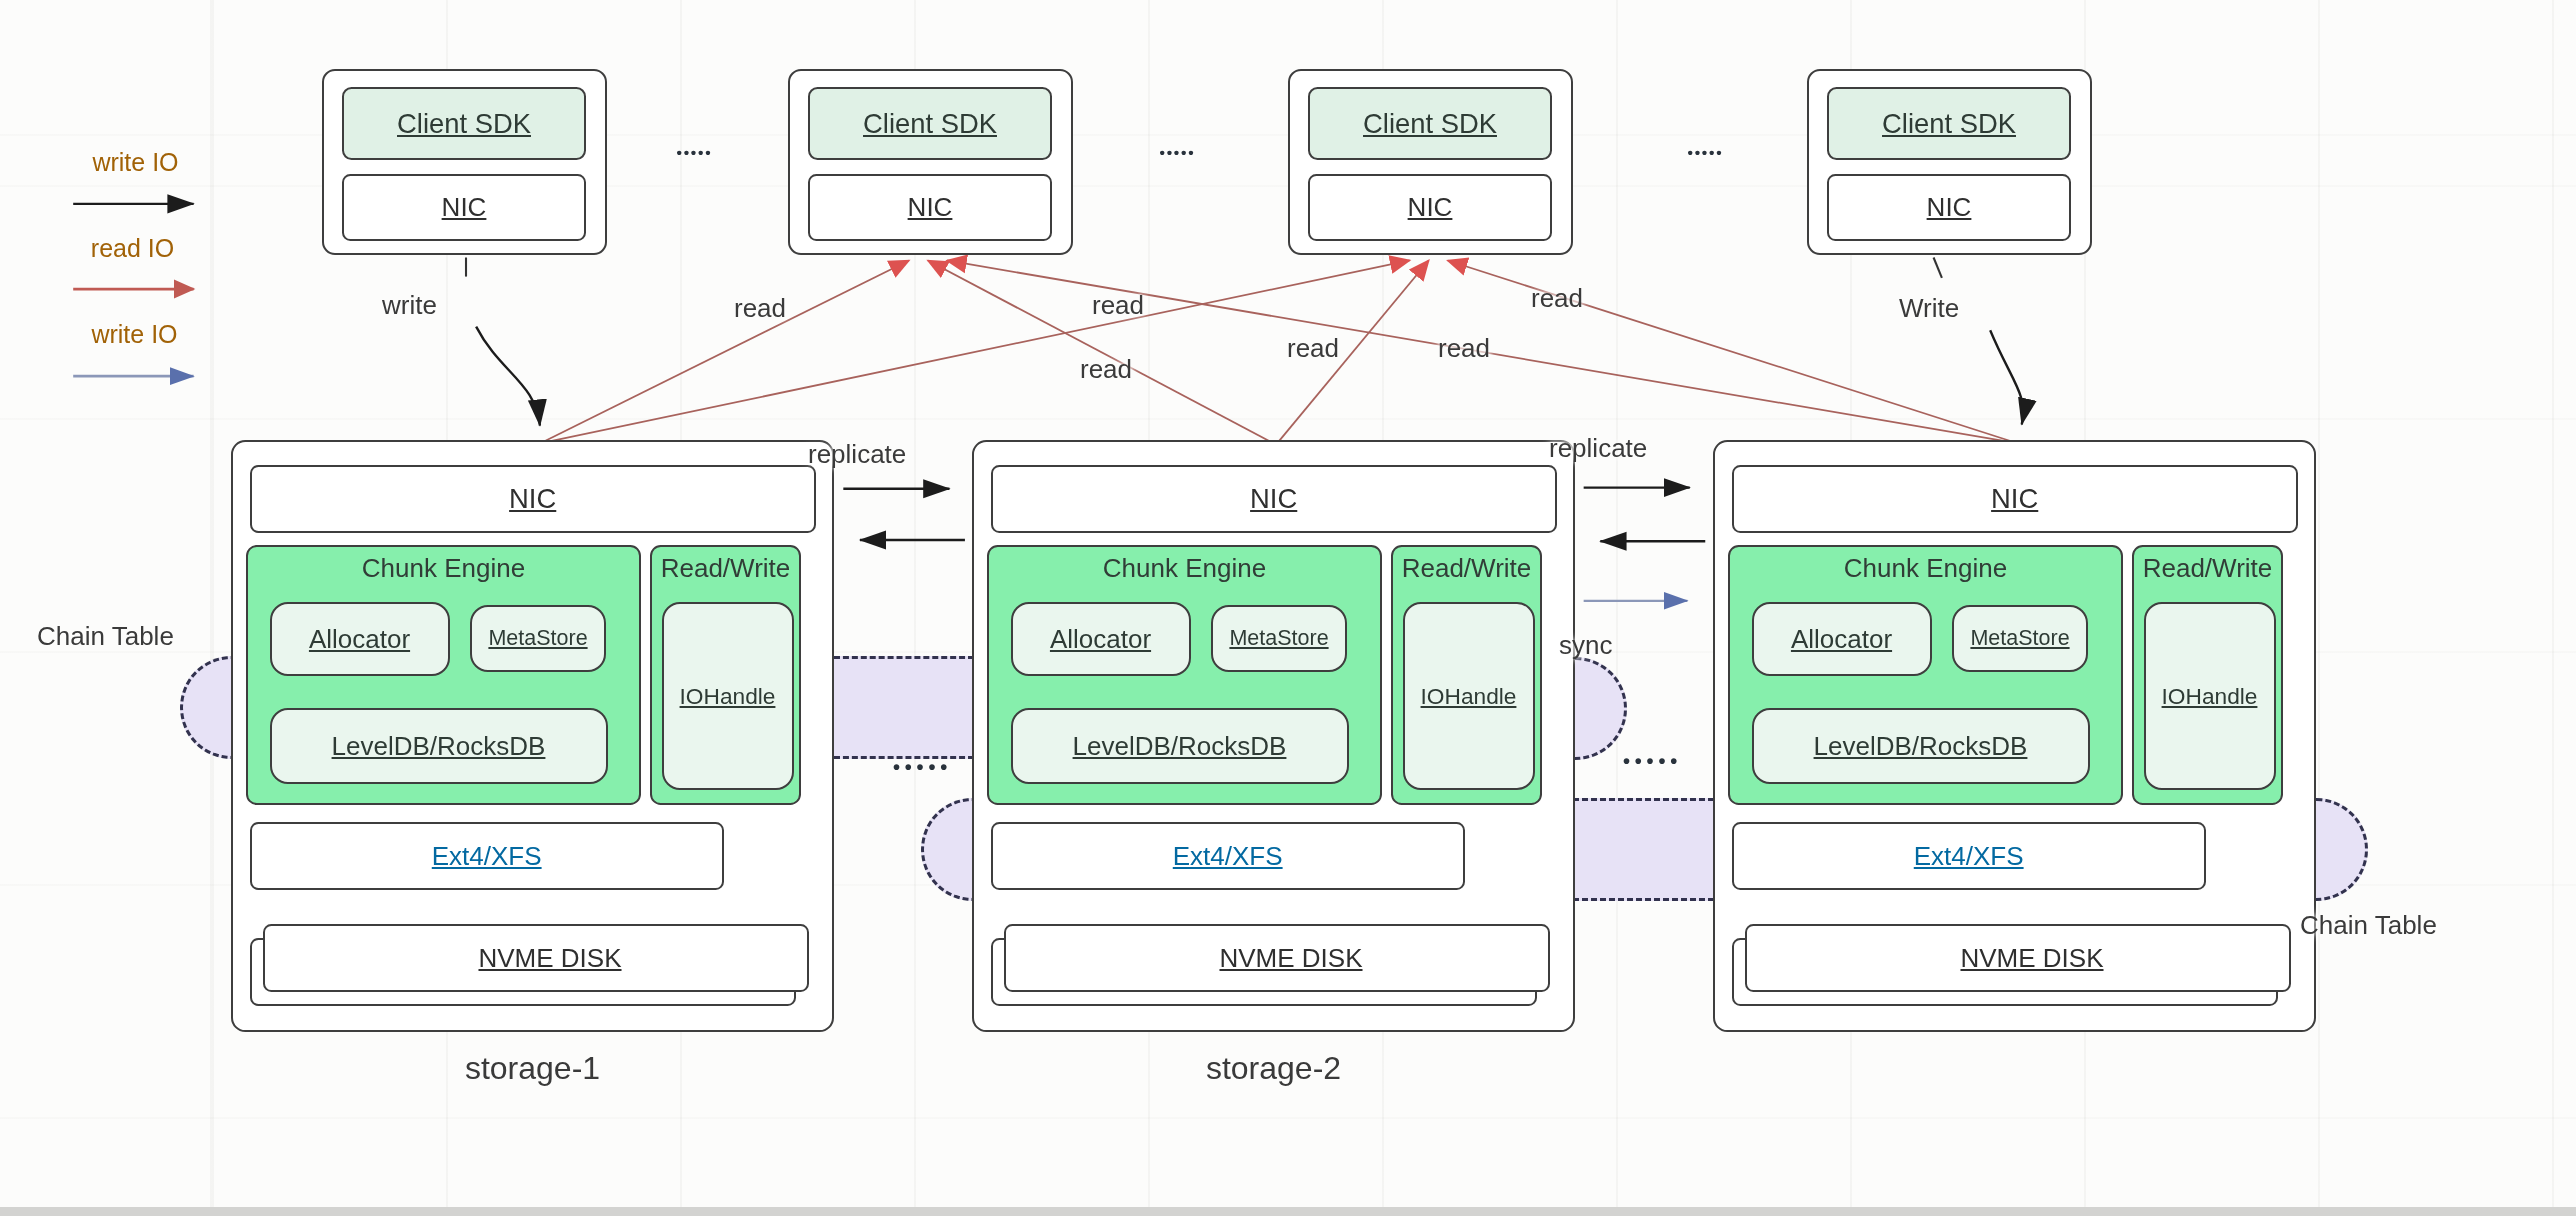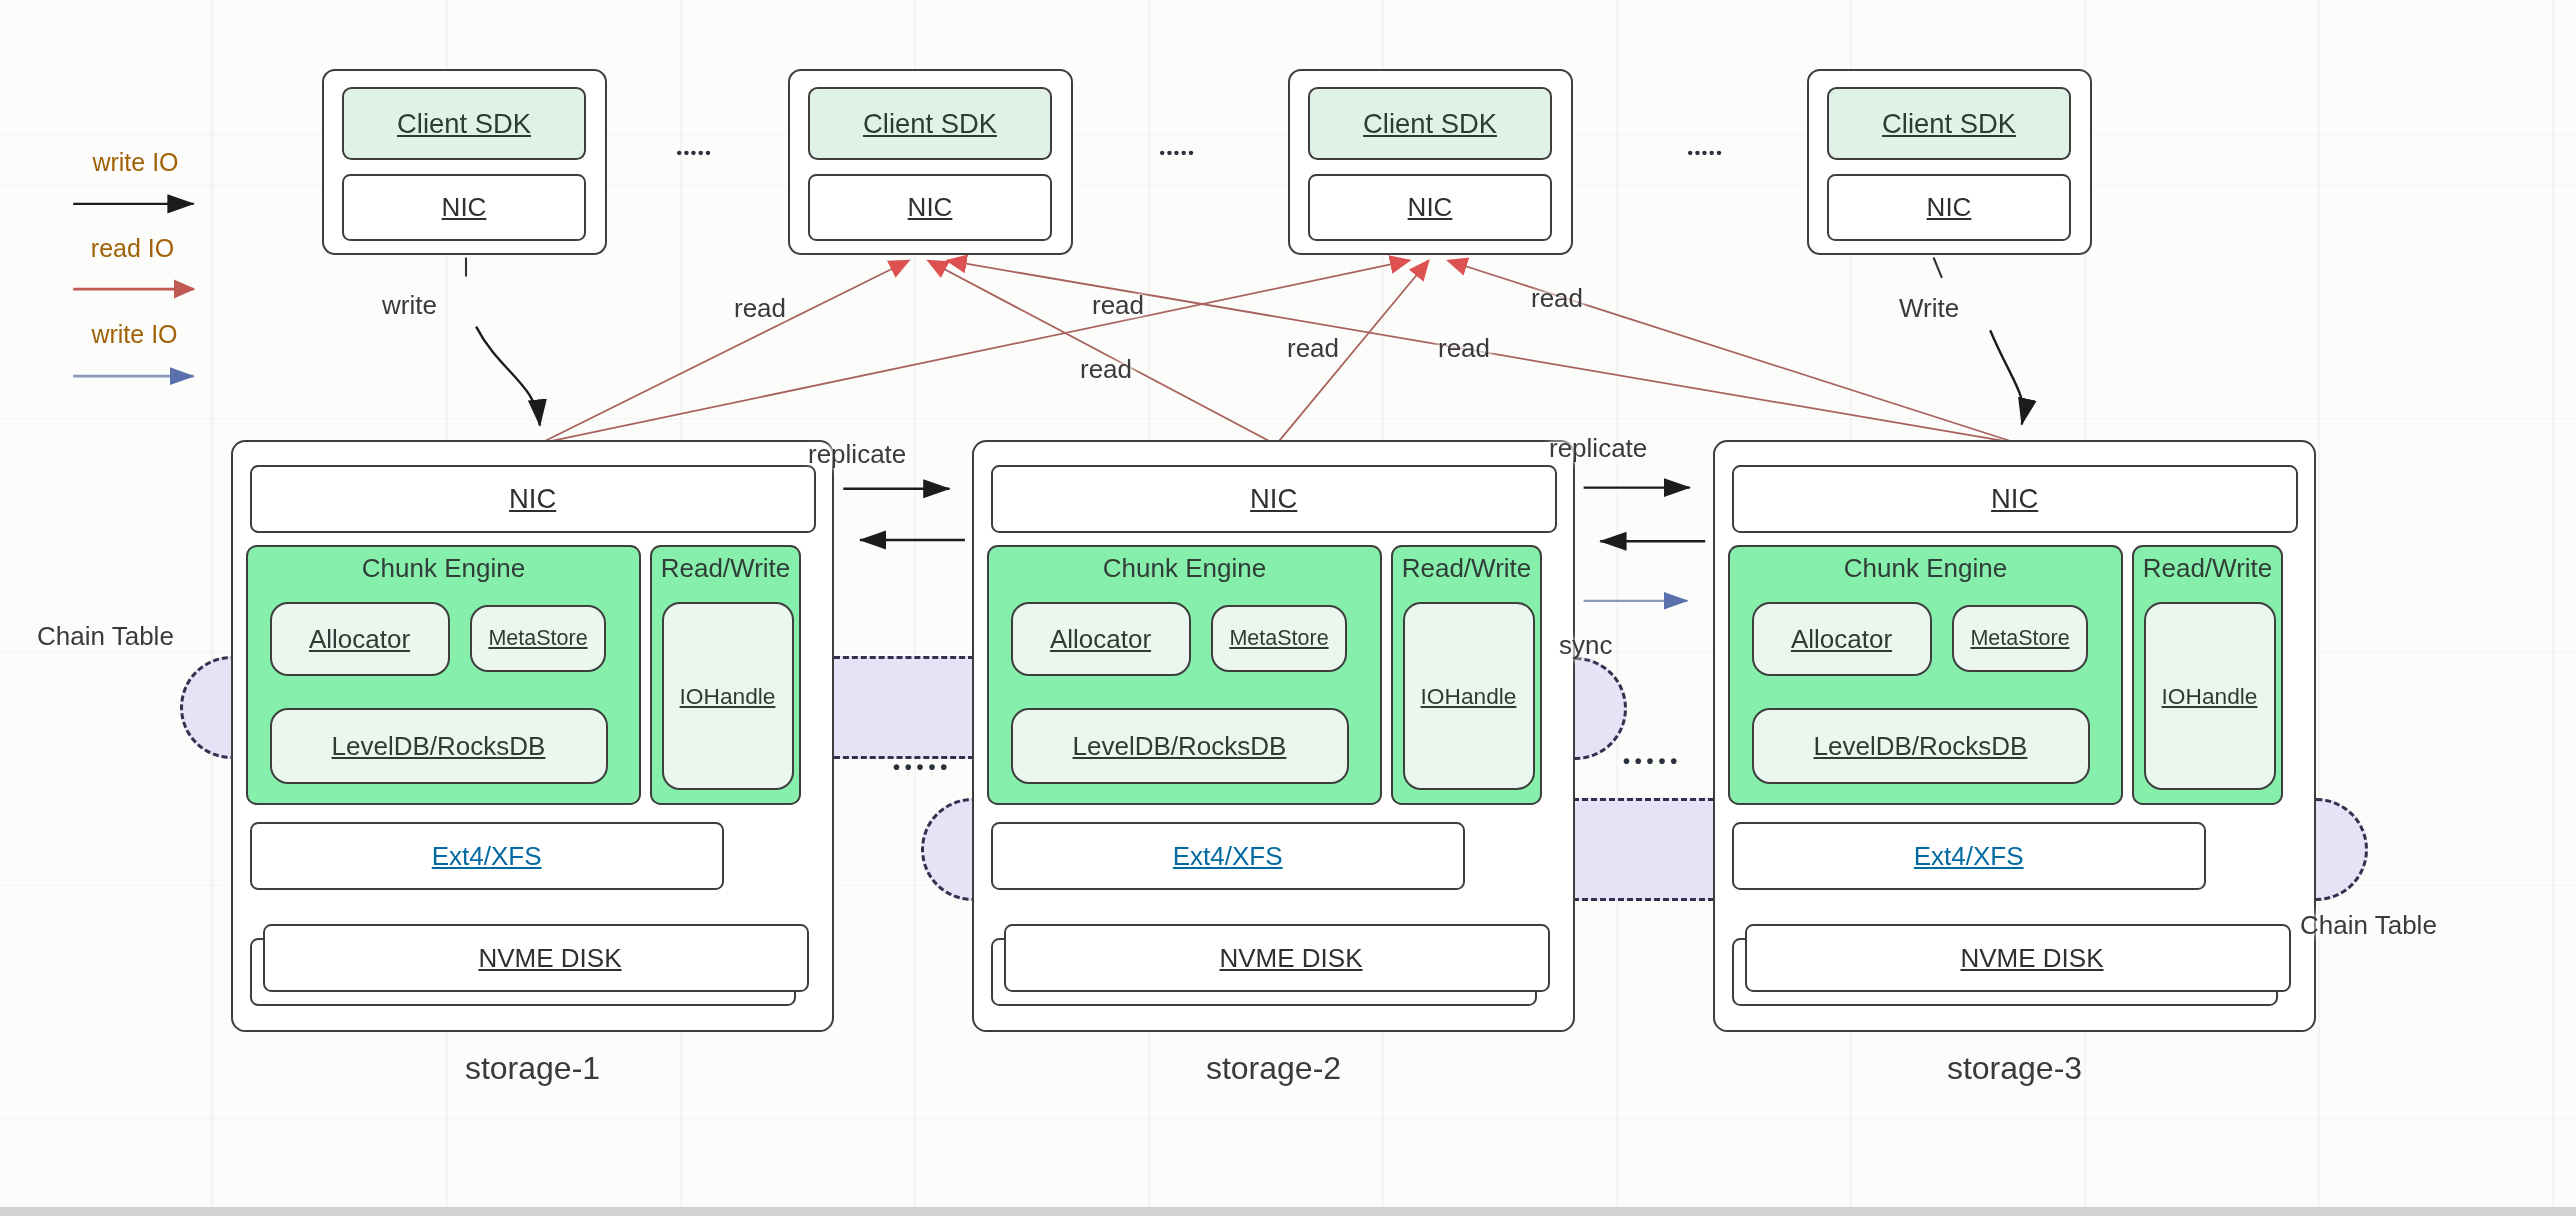--- a/index.html
+++ b/index.html
@@ -260,21 +260,20 @@
         <span>IOHandle</span>
       </div>
   </div>
   <div class="box fs">
       <span>Ext4/XFS</span>
     </div>
   <div class="nvme-back"></div>
   <div class="box nvme">
       <span>NVME DISK</span>
     </div>
-  <div class="s-name">storage-3</div>
 </div>
 
 <div class="lbl w300" style="left:382px;top:290px;">write</div>
 <div class="lbl w300" style="left:1899px;top:293px;">Write</div>
 <div class="lbl w300" style="left:808px;top:439px;">replicate</div>
 <div class="lbl w300" style="left:1549px;top:433px;">replicate</div>
 <div class="lbl w300" style="left:1559px;top:630px;">sync</div>
 
 <div class="lbl w200" style="left:734px;top:293px;">read</div>
 <div class="lbl w200" style="left:1092px;top:290px;">read</div>

